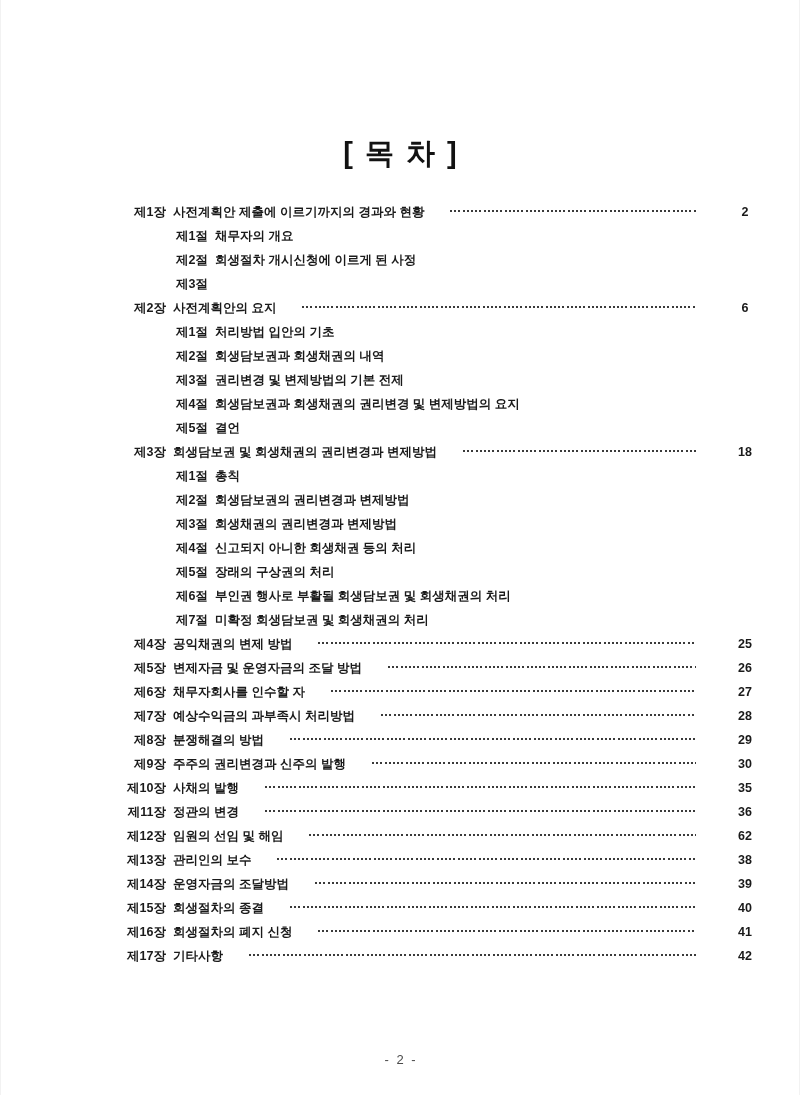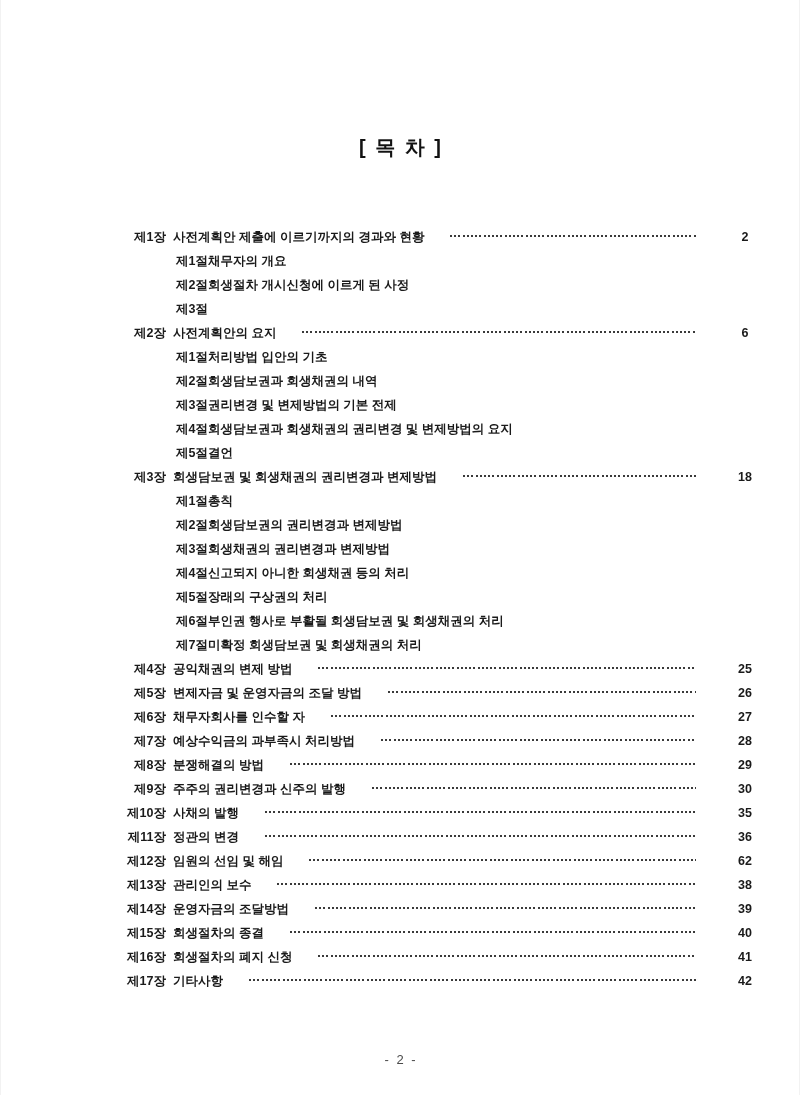--- a/index.html
+++ b/index.html
@@ -25,31 +25,30 @@
     box-sizing: border-box;
     border-left: 1px solid #f2f2f2;
     border-right: 1px solid #f2f2f2;
   }
   .doc-title {
     position: absolute;
     left: 0;
     top: 134px;
     width: 800px;
     text-align: center;
-    font-size: 20px;
+    font-size: 29px;
     font-weight: bold;
     letter-spacing: 2px;
     color: #121212;
   }
   .toc {
     position: absolute;
     left: 0;
     top: 200px;
     width: 800px;
-    margin-top: 25px;
   }
   .toc-row {
     height: 24px;
     line-height: 24px;
     display: flex;
     align-items: baseline;
     font-size: 12.5px;
     font-weight: bold;
     color: #1a1a1a;
   }
@@ -103,20 +102,21 @@
     flex: none;
   }
   
   .row-section {
     padding-left: 175px;
   }
   .row-section .sec-label {
     white-space: nowrap;
   }
   .row-section .sec-title {
+    padding-left: 7px;
     white-space: nowrap;
   }
   .footer {
     position: absolute;
     left: 0;
     top: 1052px;
     width: 800px;
     text-align: center;
     font-size: 13px;
     font-weight: normal;

